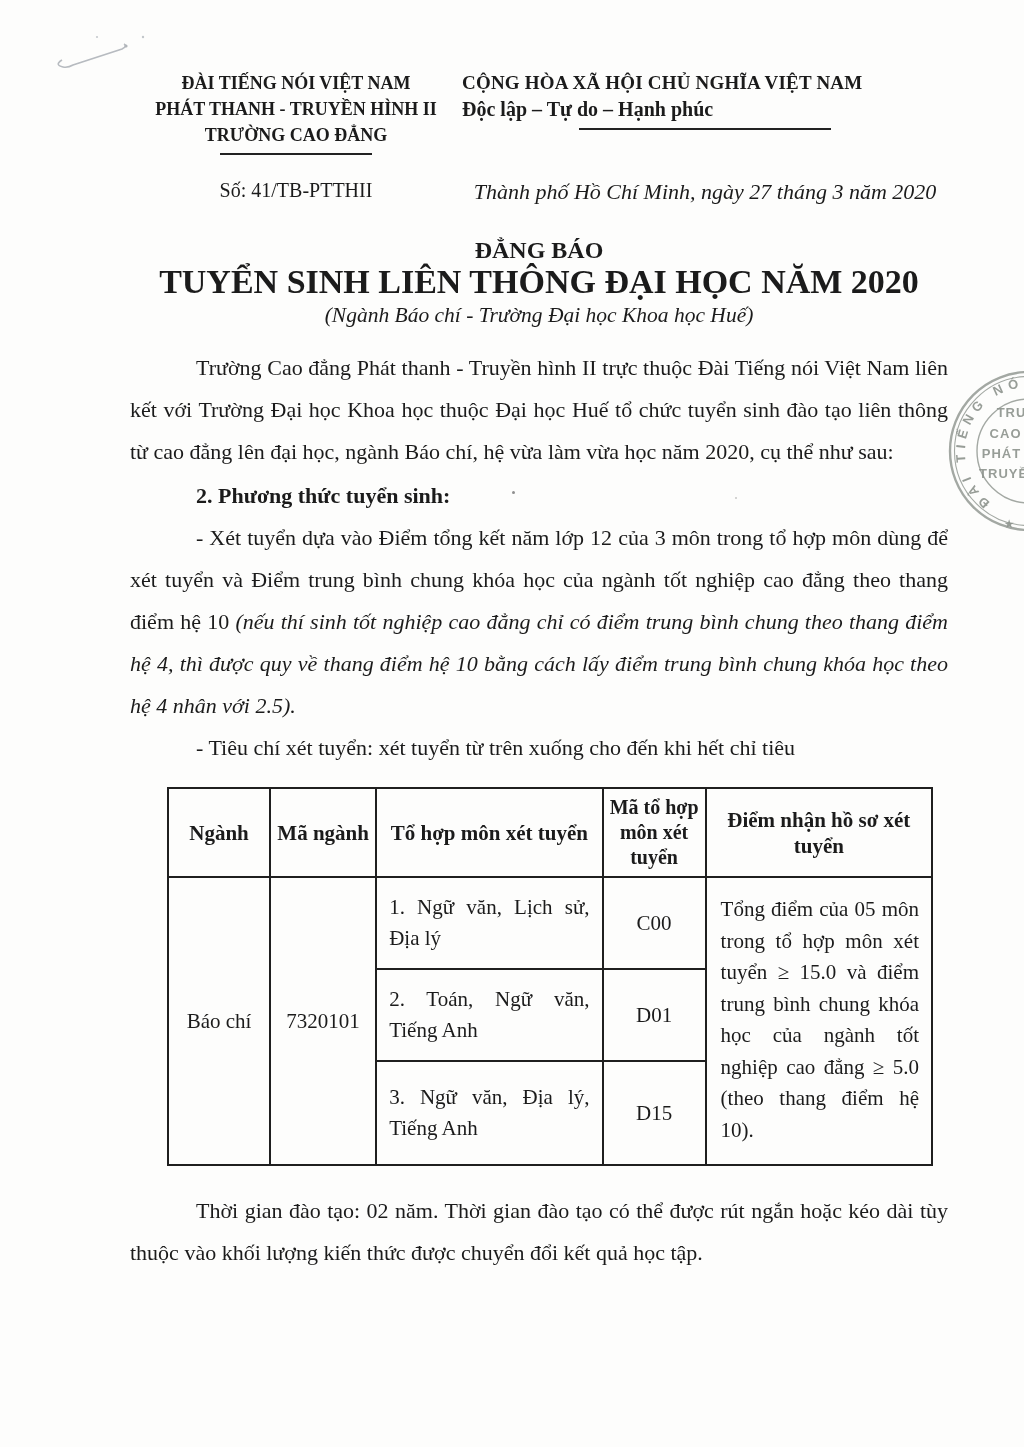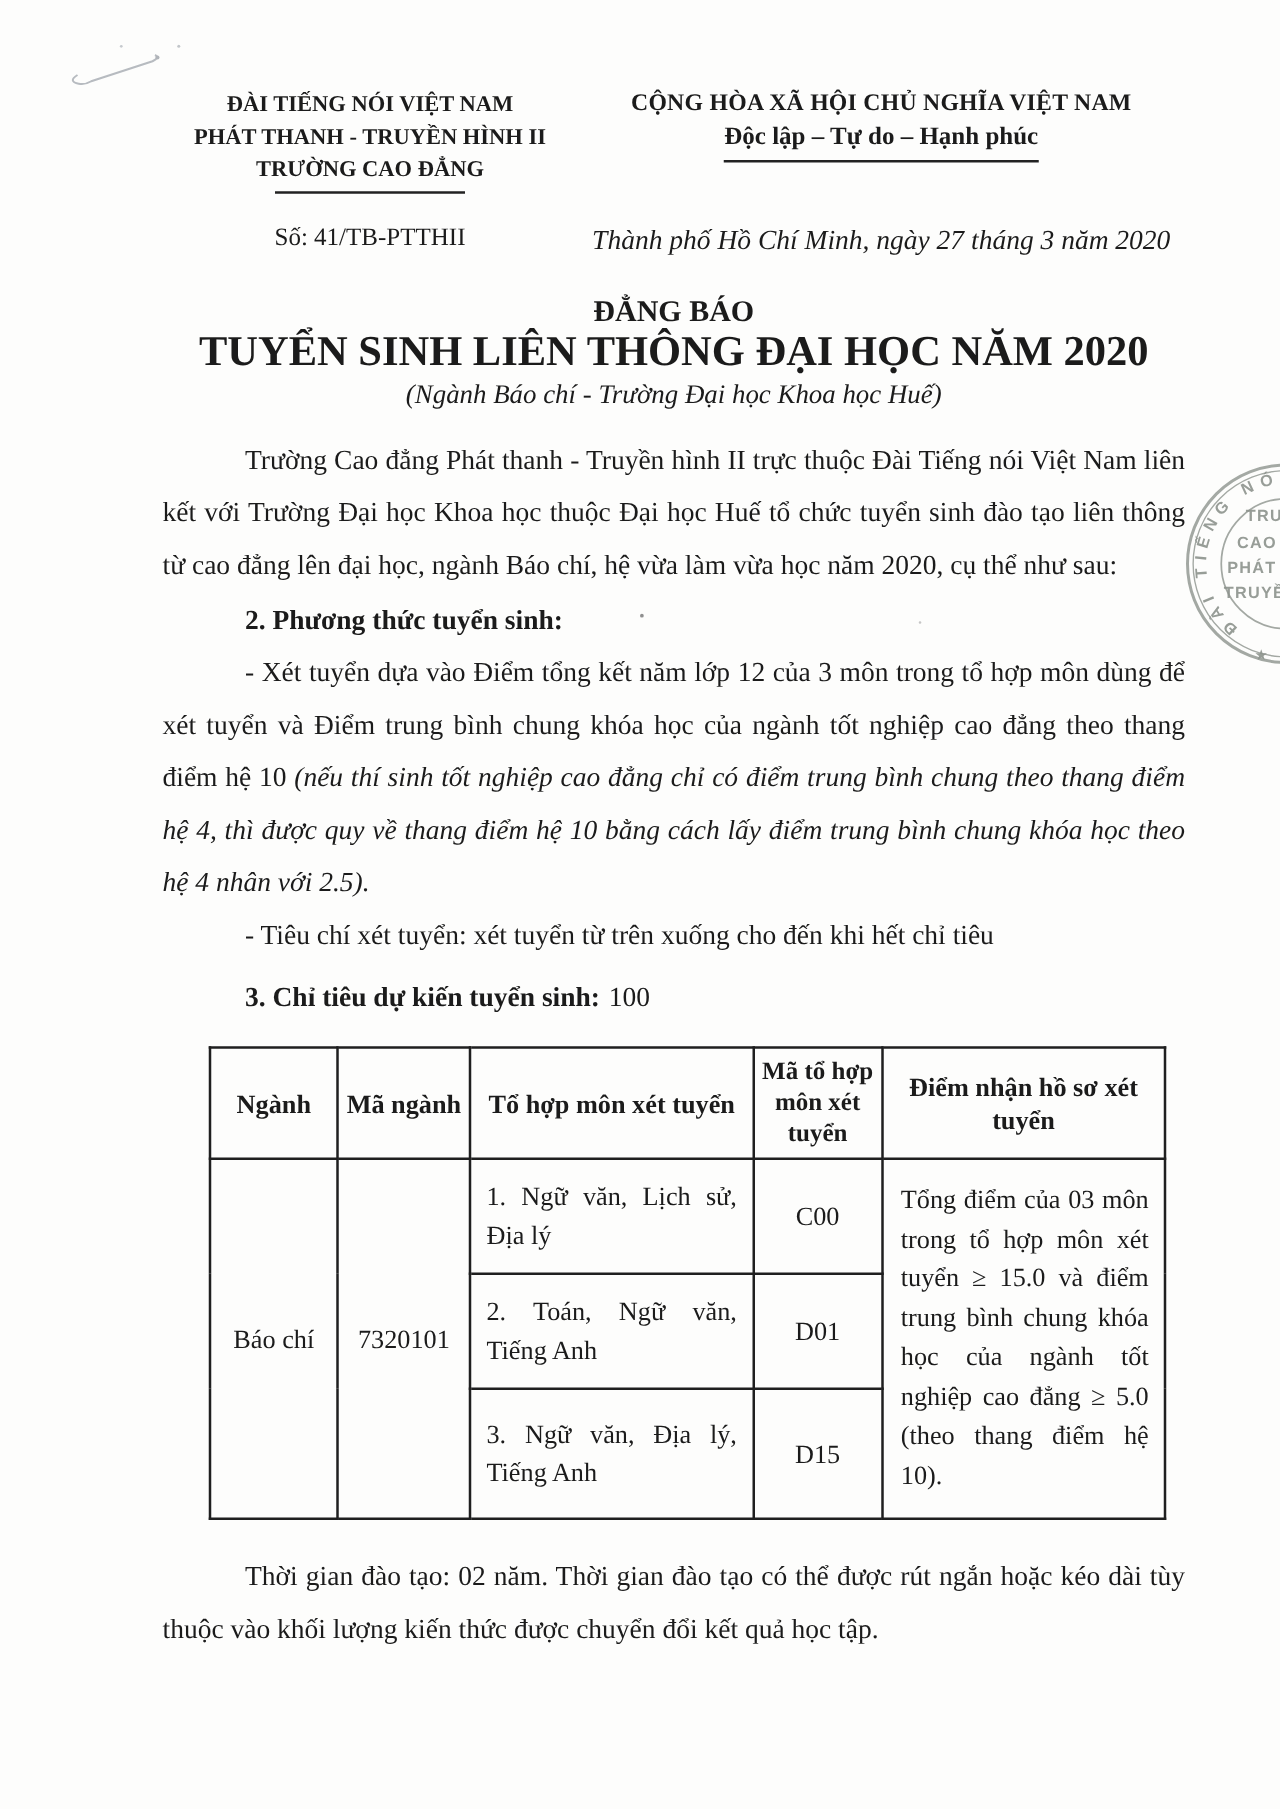--- a/index.html
+++ b/index.html
@@ -5,21 +5,21 @@
   html,body{margin:0;padding:0;}
   body{
     width:1024px;height:1447px;position:relative;overflow:hidden;
     background:#fdfdfc;color:#1b1b1b;
     font-family:"Liberation Serif","DejaVu Serif",serif;
   }
   .content{position:absolute;left:130px;top:0;width:818px;}
   
   .header{display:flex;padding-top:70px;}
   .hdr-left{width:332px;text-align:center;font-weight:bold;font-size:18px;line-height:26px;}
-  .hdr-right{width:486px;text-align:center;}
+  .hdr-right{width:486px;text-align:left;}
   .hdr-right .l1{font-weight:bold;font-size:19px;line-height:26px;letter-spacing:.2px;}
   .hdr-right .l2{font-weight:bold;font-size:20px;line-height:27px;}
   .rule{height:0;border-bottom:2px solid #222;margin:5px auto 0;}
   .rule-left{width:152px;}
   .rule-right{width:252px;}
   .num-date{display:flex;margin-top:24px;}
   .doc-num{width:332px;text-align:center;font-size:20px;}
   .date-line{width:486px;text-align:center;font-style:italic;font-size:22px;}
   
   .title{margin-top:30px;text-align:center;}
@@ -96,21 +96,20 @@
 
   <p class="para indent intro">Trường Cao đẳng Phát thanh - Truyền hình II trực thuộc Đài Tiếng nói Việt Nam liên kết với Trường Đại học Khoa học thuộc Đại học Huế tổ chức tuyển sinh đào tạo liên thông từ cao đẳng lên đại học, ngành Báo chí, hệ vừa làm vừa học năm 2020, cụ thể như sau:</p>
 
 
   <p class="para indent sect b">2. Phương thức tuyển sinh:</p>
 
   <p class="para indent"><span>- Xét tuyển dựa vào Điểm tổng kết năm lớp 12 của 3 môn trong tổ hợp môn dùng để xét tuyển và Điểm trung bình chung khóa học của ngành tốt nghiệp cao đẳng theo thang điểm hệ 10 </span><span class="i">(nếu thí sinh tốt nghiệp cao đẳng chỉ có điểm trung bình chung theo thang điểm hệ 4, thì được quy về thang điểm hệ 10 bằng cách lấy điểm trung bình chung khóa học theo hệ 4 nhân với 2.5).</span></p>
 
   <p class="para indent">- Tiêu chí xét tuyển: xét tuyển từ trên xuống cho đến khi hết chỉ tiêu</p>
 
-  <p class="para indent sect" style="margin-top:8px;"><span class="b">3. Chỉ tiêu dự kiến tuyển sinh:</span><span class="val">100</span></p>
 
   <table class="doc-table">
     <colgroup>
       <col class="col1">
         <col class="col2">
         <col class="col3">
         <col class="col4">
         <col class="col5">
     </colgroup>
     <tbody>
@@ -119,21 +118,21 @@
       <th>Mã ngành</th>
       <th>Tổ hợp môn xét tuyển</th>
       <th class="small">Mã tổ hợp môn xét tuyển</th>
       <th>Điểm nhận hồ sơ xét tuyển</th>
     </tr>
     <tr>
       <td rowspan="3" class="cell-center">Báo chí</td>
       <td rowspan="3" class="cell-center">7320101</td>
       <td class="cell-combo">1. Ngữ văn, Lịch sử, Địa lý</td>
       <td class="cell-center">C00</td>
-      <td rowspan="3" class="cell-note">Tổng điểm của 03 môn trong tổ hợp môn xét tuyển ≥ 15.0 và điểm trung bình chung khóa học của ngành tốt nghiệp cao đẳng ≥ 5.0 (theo thang điểm hệ 10).</td>
+      <td rowspan="3" class="cell-note">Tổng điểm của 05 môn trong tổ hợp môn xét tuyển ≥ 15.0 và điểm trung bình chung khóa học của ngành tốt nghiệp cao đẳng ≥ 5.0 (theo thang điểm hệ 10).</td>
     </tr>
     <tr>
       <td class="cell-combo">2. Toán, Ngữ văn, Tiếng Anh</td>
       <td class="cell-center">D01</td>
     </tr>
     <tr>
       <td class="cell-combo" style="height:86px;margin-top:32px;">3. Ngữ văn, Địa lý, Tiếng Anh</td>
       <td class="cell-center">D15</td>
     </tr>
   </tbody>

